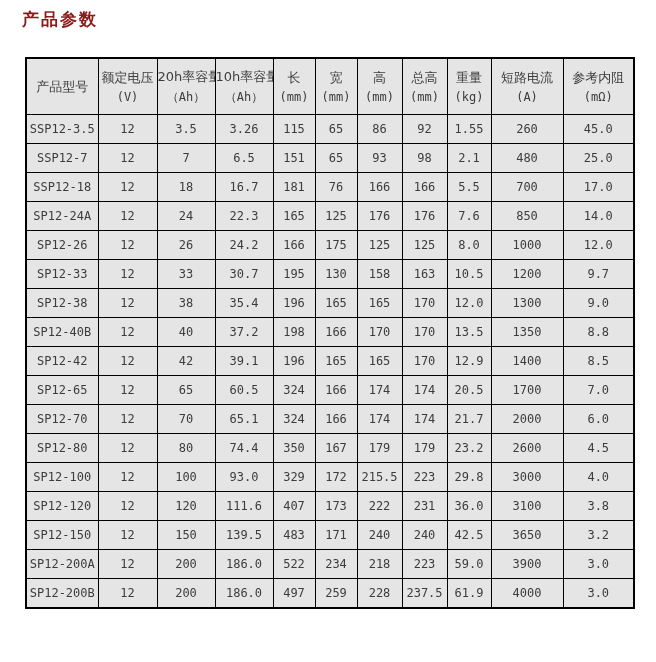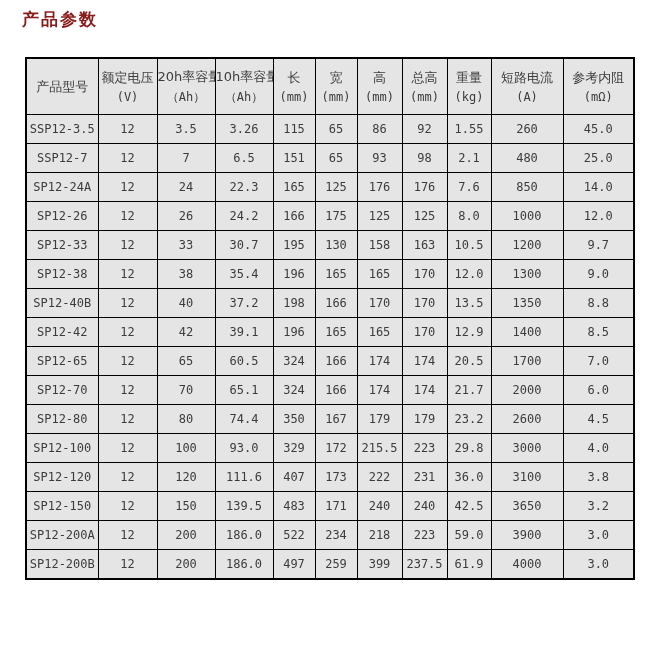--- a/index.html
+++ b/index.html
@@ -88,20 +88,33 @@
         <td>6.5</td>
         <td>151</td>
         <td>65</td>
         <td>93</td>
         <td>98</td>
         <td>2.1</td>
         <td>480</td>
         <td>25.0</td>
       </tr>
       <tr>
+        <td>SSP12-18</td>
+        <td>12</td>
+        <td>18</td>
+        <td>16.7</td>
+        <td>181</td>
+        <td>76</td>
+        <td>166</td>
+        <td>166</td>
+        <td>5.5</td>
+        <td>700</td>
+        <td>17.0</td>
+      </tr>
+      <tr>
         <td>SP12-24A</td>
         <td>12</td>
         <td>24</td>
         <td>22.3</td>
         <td>165</td>
         <td>125</td>
         <td>176</td>
         <td>176</td>
         <td>7.6</td>
         <td>850</td>
@@ -263,20 +276,20 @@
         <td>3900</td>
         <td>3.0</td>
       </tr>
       <tr>
         <td>SP12-200B</td>
         <td>12</td>
         <td>200</td>
         <td>186.0</td>
         <td>497</td>
         <td>259</td>
-        <td>399</td>
+        <td>228</td>
         <td>237.5</td>
         <td>61.9</td>
         <td>4000</td>
         <td>3.0</td>
       </tr>
     </tbody>
 </table>
 
 </body></html>

